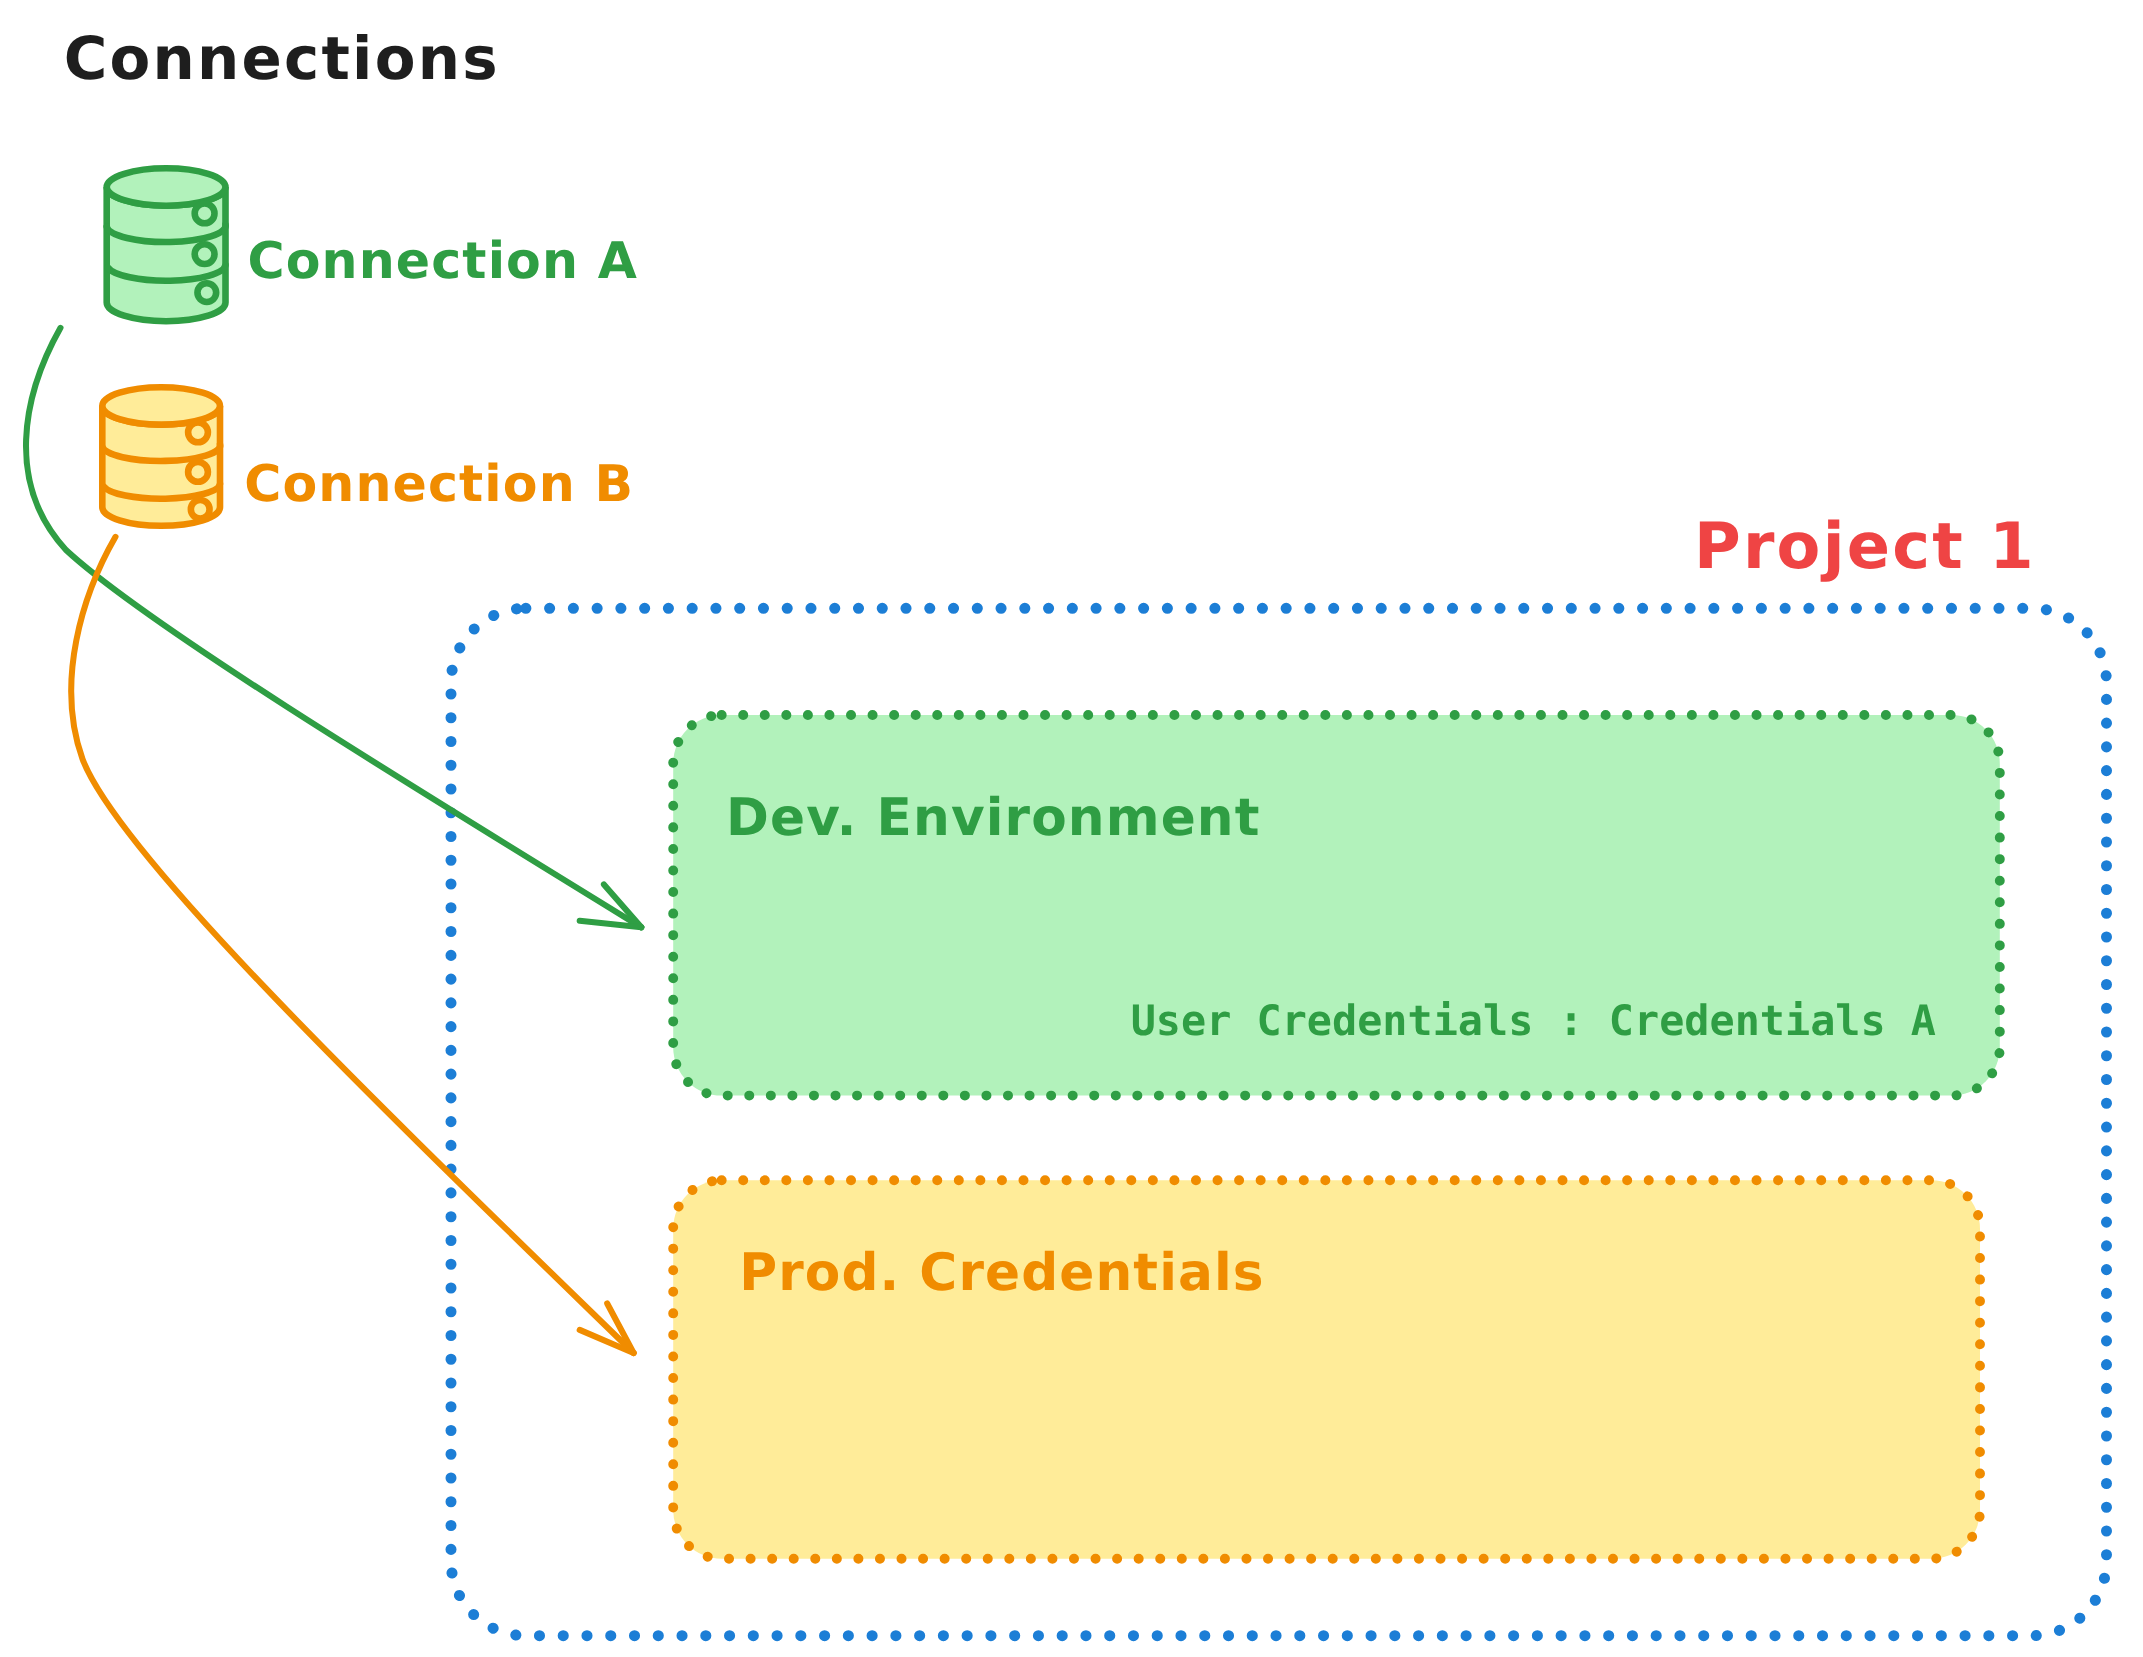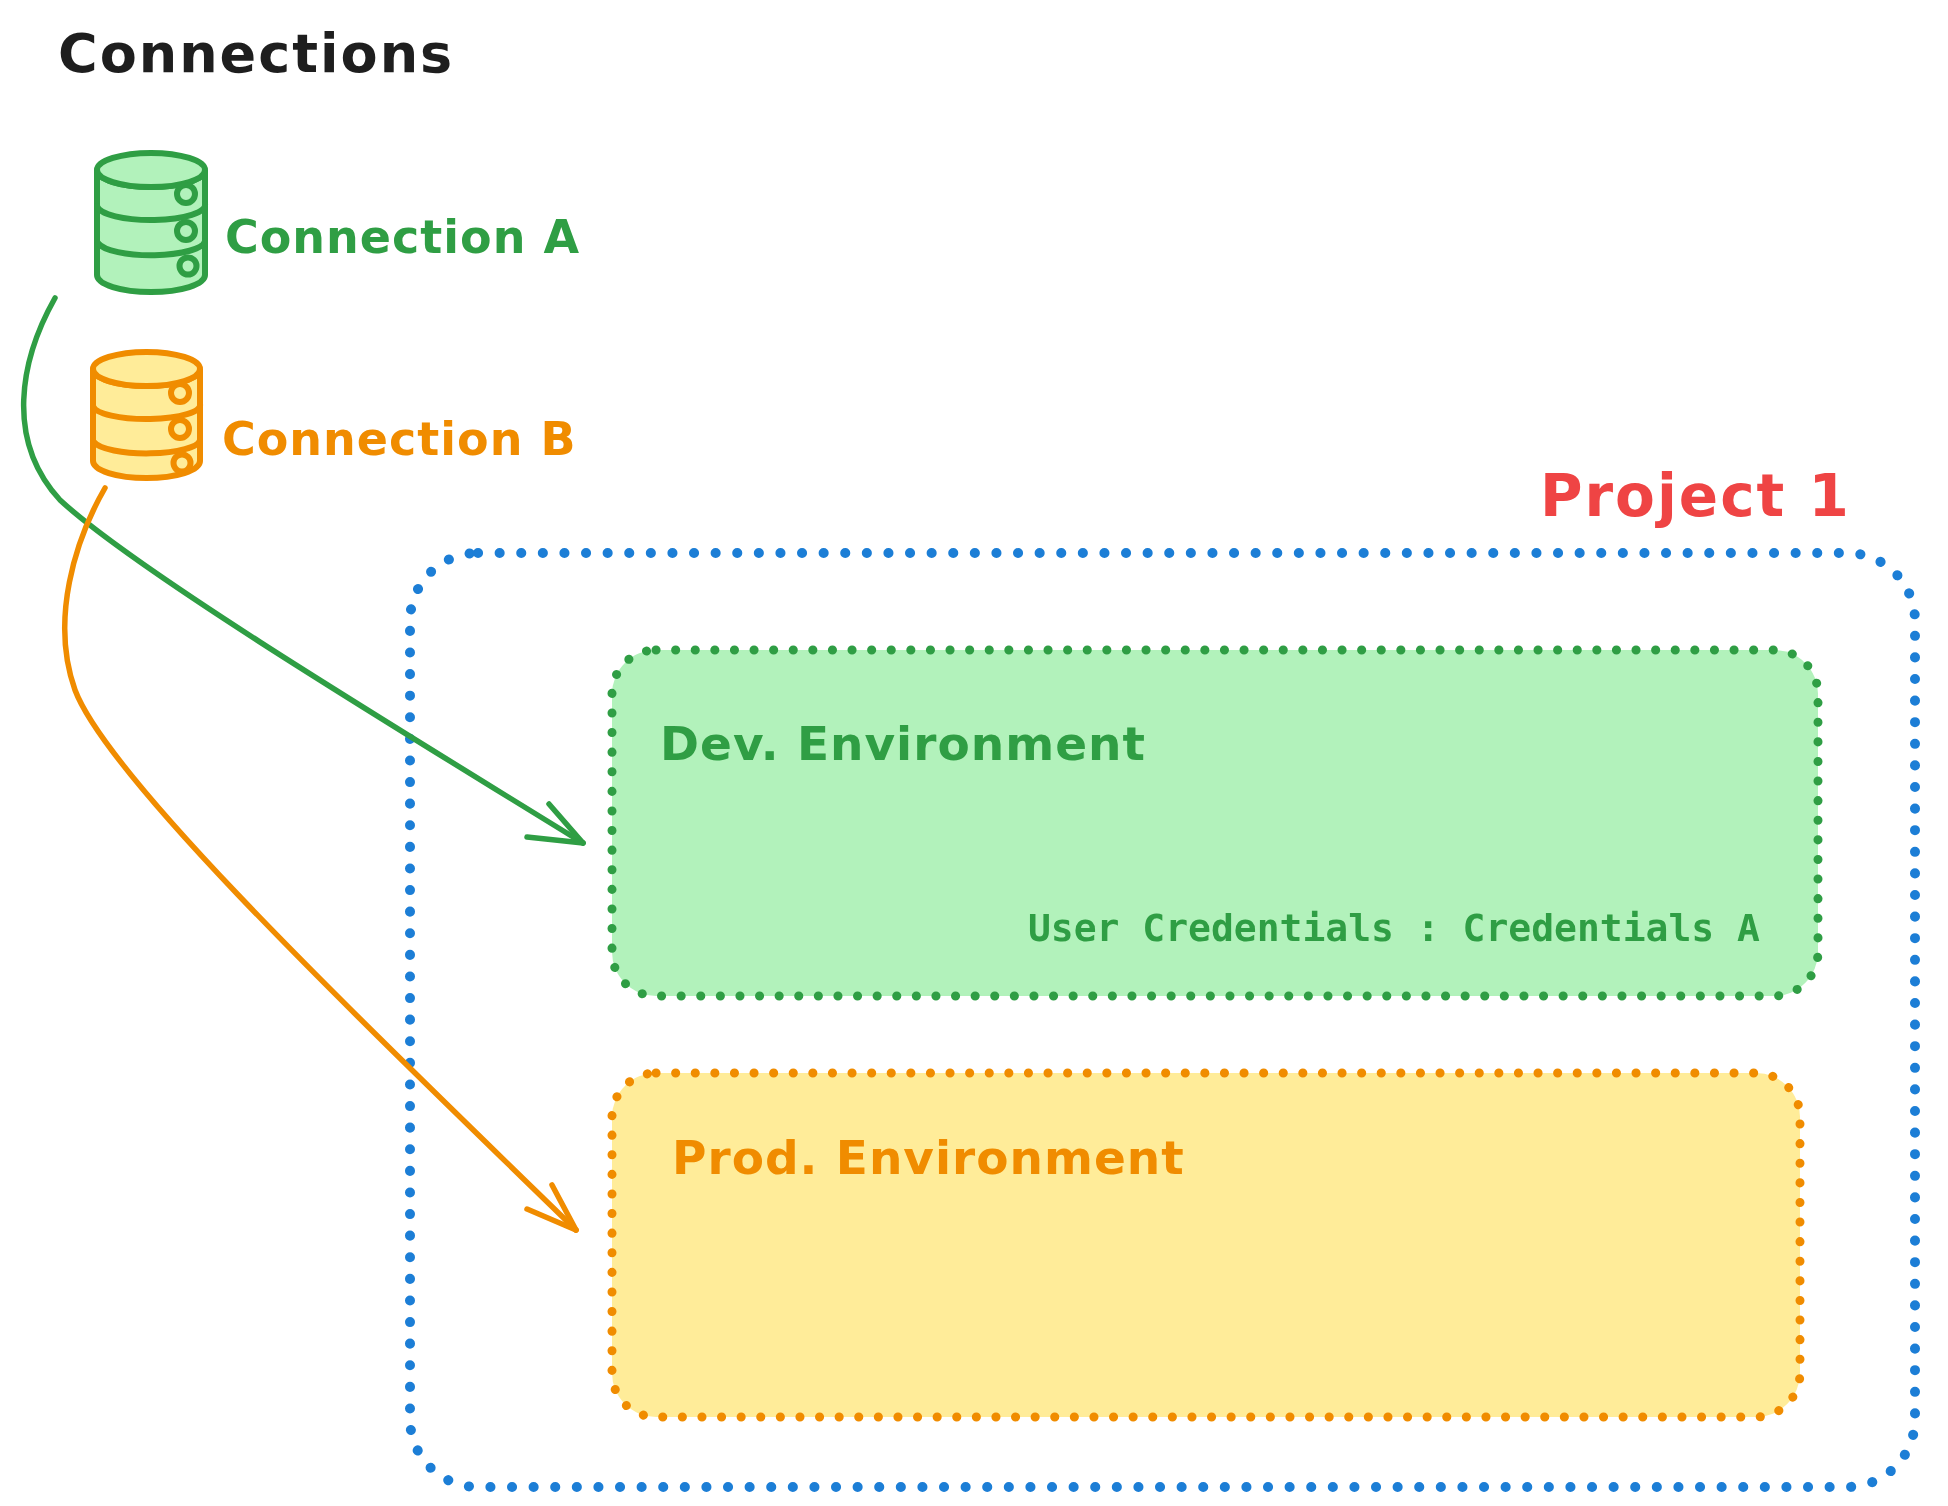--- a/index.html
+++ b/index.html
@@ -74,16 +74,16 @@
   <div id="connection-a-label" class="abs hand">Connection A</div>
 
   <div id="connection-b-label" class="abs hand">Connection B</div>
 
   <div id="project-title" class="abs">Project 1</div>
 
   <div id="dev-env-credentials" class="abs mono">User Credentials : Credentials A</div>
 
   <div id="dev-env-title" class="abs hand">Dev. Environment</div>
 
-  <div id="prod-env-title" class="abs hand">Prod. Environment</div>
+  <div id="prod-env-title" class="abs hand">Prod. Credentials</div>
 
 
 </div>
 
 </body></html>

